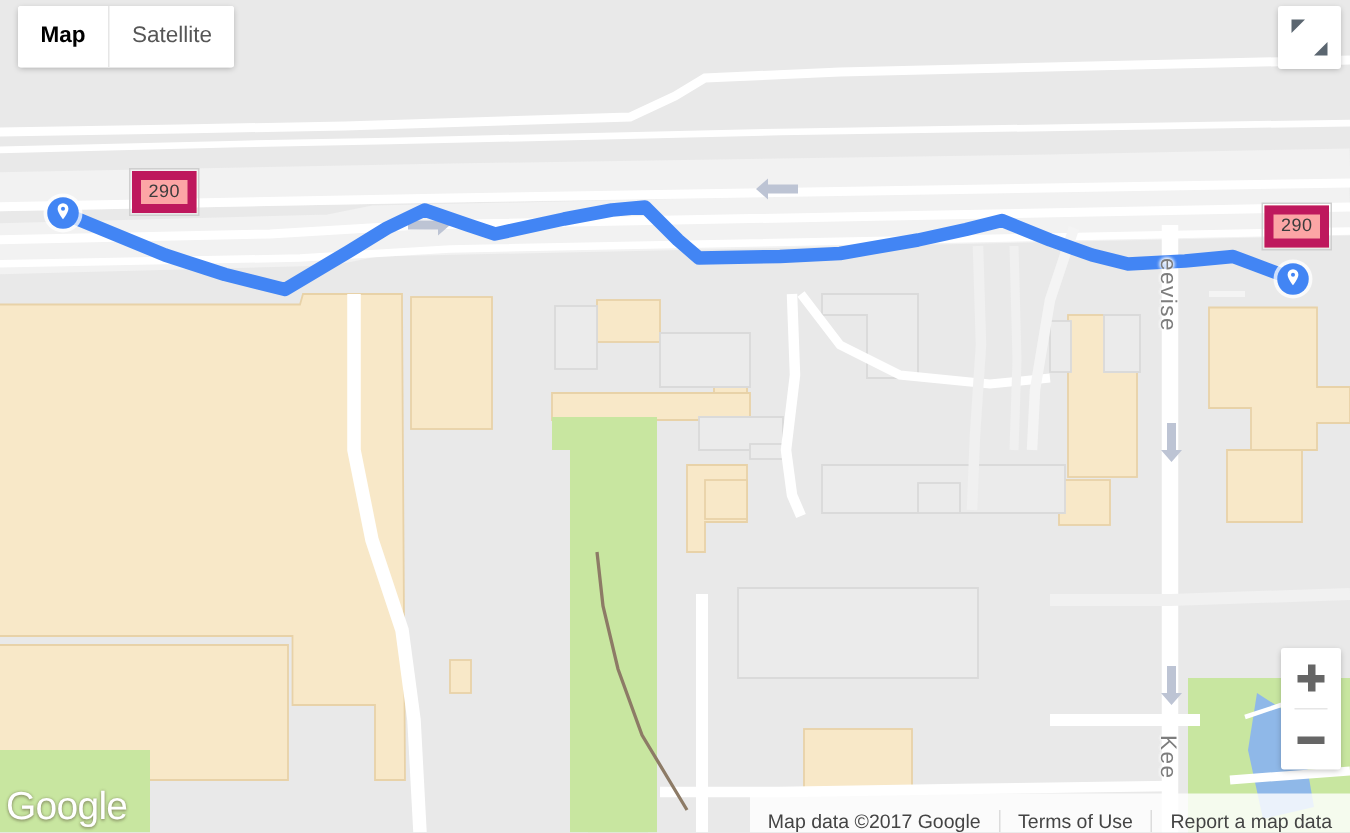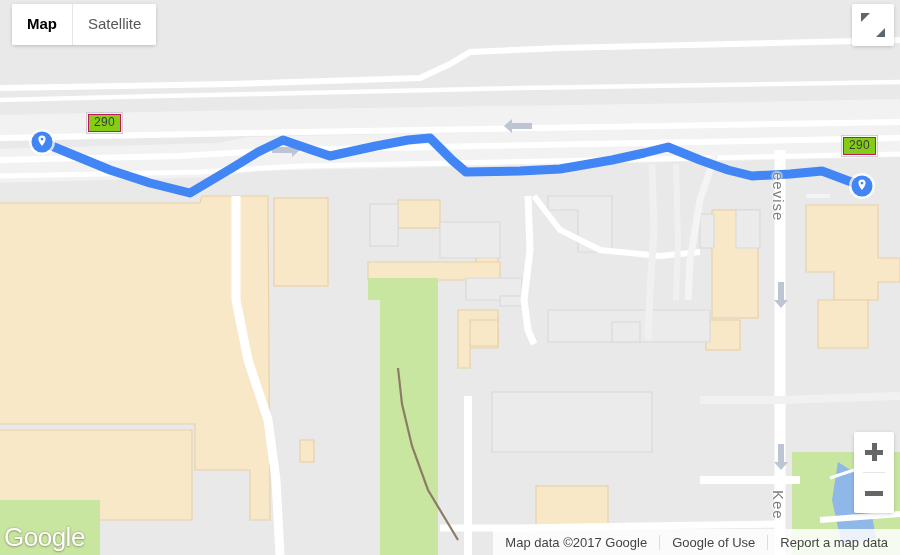--- a/index.html
+++ b/index.html
@@ -65,32 +65,32 @@
     position:absolute; left:4px; bottom:2px; z-index:35;
     font-size:26px; font-weight:400; letter-spacing:-.5px;
     color:#ffffff; font-family:"Liberation Sans", sans-serif;
     text-shadow:0 0 2px rgba(80,70,50,.45), 0 1px 2px rgba(80,70,50,.35);
     user-select:none;
   }
 
   
   .attrib-bar{
     position:absolute; right:0; bottom:0; z-index:36;
-    height:26px; display:flex; align-items:center;
+    height:26px; display:flex; align-items:flex-end;
     background:rgba(255,255,255,.82);
     font-size:13px; color:#444; white-space:nowrap;
   }
   .attrib-item{ padding:0 12px; }
   .attrib-link{ padding:0 12px; color:#444; text-decoration:none;
     border-left:1px solid #dcdcdc; cursor:pointer; }
 
   
   .shield{
-    position:absolute; z-index:30; background:#84cc16;
-    border:1px solid #be185d; outline:1px solid #cfcfcf; outline-offset:1px;
+    position:absolute; z-index:30; background:#fca5a5;
+    border:6px solid #be185d; outline:1px solid #cfcfcf; outline-offset:1px;
     font-size:12px; color:#3c3c3c; padding:1px 5px 2px 5px;
     line-height:13px; font-family:"Liberation Sans", sans-serif;
     letter-spacing:.3px;
   }
   .street-vert{
     position:absolute; z-index:30;
     font-size:15px; color:#7d7d7d;
     font-family:"Liberation Sans", sans-serif;
     writing-mode:vertical-rl; letter-spacing:1px;
     text-shadow:0 0 3px #fff,0 0 3px #fff,0 0 3px #fff,0 0 2px #fff;
@@ -241,17 +241,17 @@
     <div class="zoom-sep"></div>
     <div class="zoom-btn" title="Zoom out">
       <span class="minus-h"></span>
     </div>
   </div>
 
   <div class="gwatermark">Google</div>
 
   <div class="attrib-bar">
     <span class="attrib-item">Map data ©2017 Google</span>
-    <span class="attrib-link">Google of Use</span>
+    <span class="attrib-link">Terms of Use</span>
     <span class="attrib-link">Report a map data</span>
   </div>
 
 </div>
 
 </body></html>

